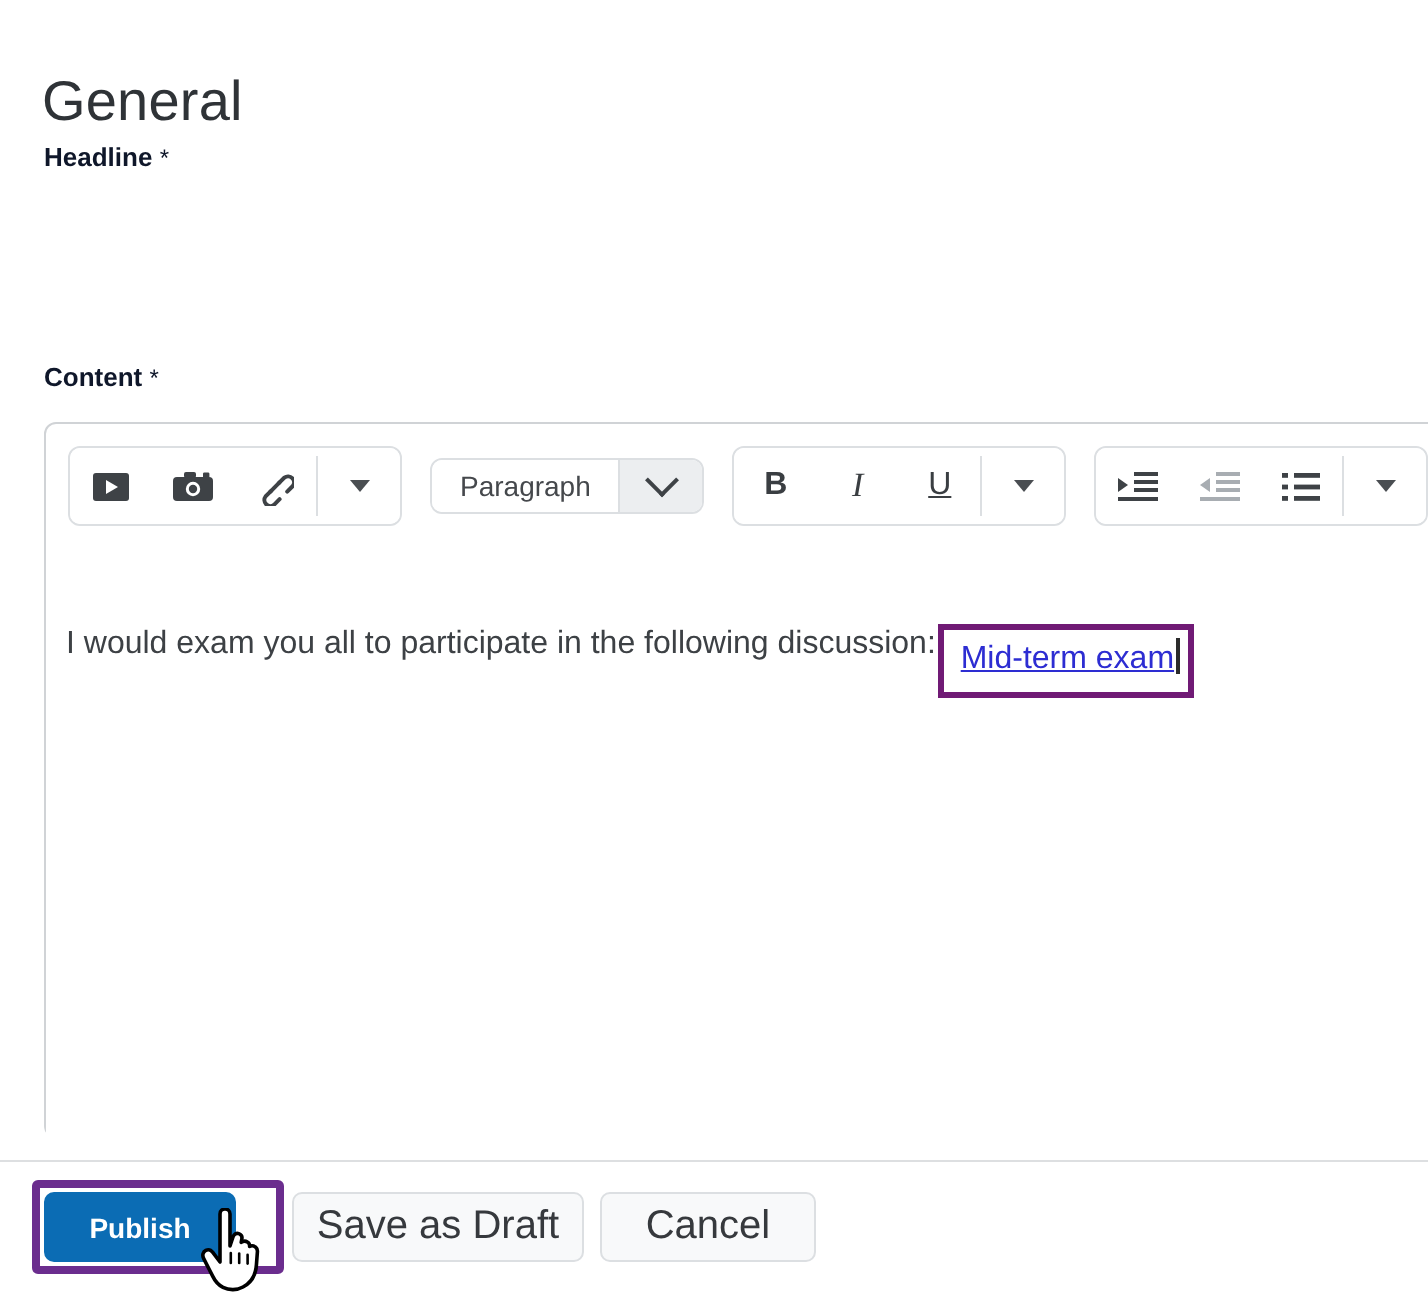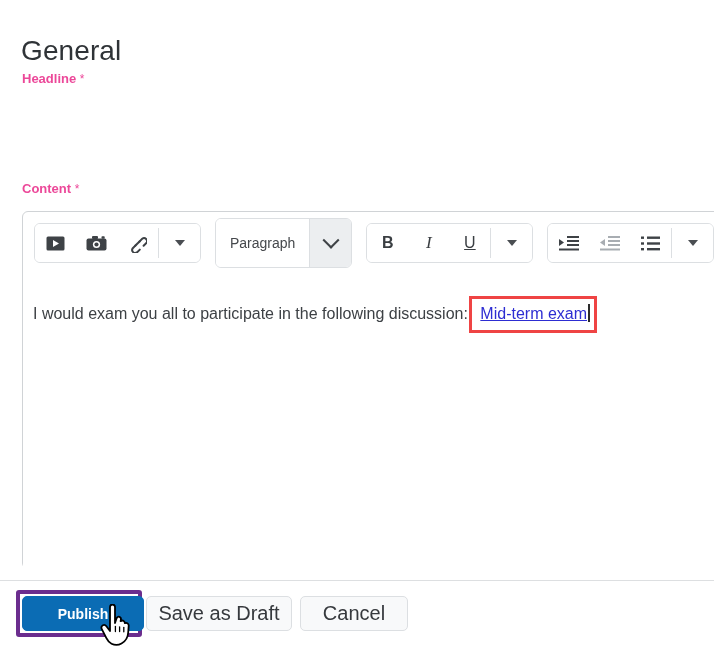--- a/index.html
+++ b/index.html
@@ -25,21 +25,21 @@
     color: #2f3337;
     letter-spacing: 0.1px;
     margin-top: 23px;
   }
 
   
   .field-label {
     position: absolute;
     font-size: 13px;
     font-weight: 700;
-    color: #ec4899;
+    color: #0f172a;
     text-align: right;
   }
   .field-label .req {
     font-weight: 400;
     font-size: 12px;
   }
   #headline-label { left: 22px; top: 71px; }
   #content-label  { left: 22px; top: 181px; }
 
   
@@ -133,21 +133,21 @@
     width: 0; height: 0;
     border-left: 5px solid transparent;
     border-right: 5px solid transparent;
     border-top: 6px solid #4a4e52;
   }
 
   
   .tb-select {
     display: flex;
     align-items: stretch;
-    height: 50px;
+    height: 28px;
     border: 1px solid #dcdfe2;
     border-radius: 6px;
     overflow: hidden;
     background: #ffffff;
   }
   .tb-select-label {
     display: flex;
     align-items: center;
     padding: 0 14px 0 14px;
     font-size: 14px;
@@ -190,25 +190,26 @@
   }
   .editor-text {
     font-size: 16px;
     color: #3d4145;
     line-height: 1.5;
     white-space: nowrap;
   }
   .link-focus {
     position: relative;
     display: inline-block;
-    border: 3px solid #ef4444;
+    border: 3px solid #701a75;
     padding: 3px 4px 4px 8px;
     margin-left: -3px;
     vertical-align: middle;
     background: #ffffff;
+    margin-top: 16px;
   }
   .editor-link {
     color: #2d2dd2;
     text-decoration: underline;
     font-size: 16px;
   }
   .text-caret {
     display: inline-block;
     width: 1.5px;
     height: 18px;
@@ -235,21 +236,21 @@
     left: 16px; top: 9px;
     width: 126px; height: 47px;
     border: 4px solid #6b2d8e;
     border-radius: 3px;
     background: #ffffff;
     padding: 1px;
   }
   .btn-publish {
     position: absolute;
     left: 22px; top: 15px;
-    width: 122px; height: 35px;
+    width: 96px; height: 35px;
     background: #0b6cb4;
     border: 1px solid #0b6cb4;
     border-radius: 5px;
     color: #ffffff;
     font-size: 14px;
     font-weight: 700;
     font-family: "Liberation Sans", sans-serif;
     cursor: pointer;
   }
   .btn-secondary {

